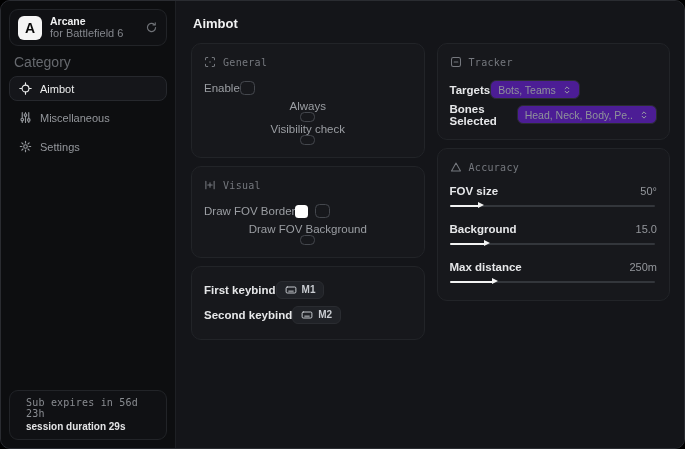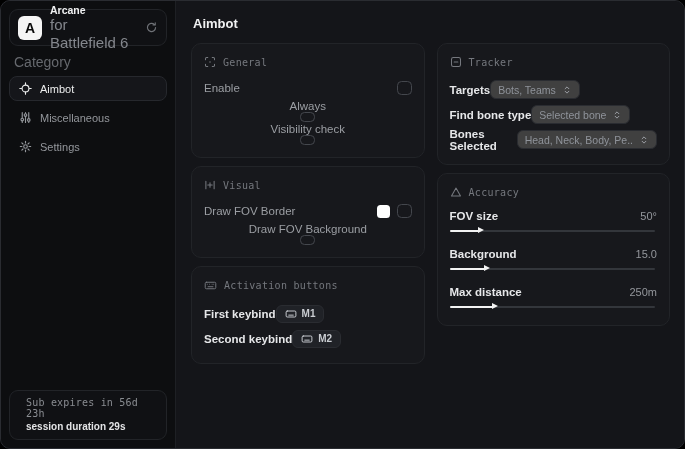--- a/index.html
+++ b/index.html
@@ -8,46 +8,46 @@
     position:relative;width:685px;height:449px;background:#141519;
     border:1px solid #2a2c31;border-radius:10px;overflow:hidden;
     font-family:"Liberation Sans",sans-serif;color:#e8e9ea;
   }
   
   .sidebar{position:absolute;left:0;top:0;bottom:0;width:175px;background:#0d0e10;border-right:1px solid #1e2024;}
   .app-card{margin:8px;height:37px;border:1px solid #222428;border-radius:9px;display:flex;align-items:center;padding:0 8px;gap:8px;background:#101114;}
   .logo{width:24px;height:24px;border-radius:6px;background:#f5f5f5;color:#0a0a0a;display:flex;align-items:center;justify-content:center;font-weight:bold;font-size:14px;}
   .app-meta{flex:1;line-height:1.15;}
   .app-name{font-size:10.5px;font-weight:bold;color:#f0f1f2;}
-  .app-sub{font-size:15px;color:#84878d;}
+  .app-sub{font-size:11px;color:#84878d;}
   .icon-btn{color:#6f7277;display:flex;align-items:center;}
   .cat-label{margin:7px 13px 6px;font-size:14px;color:#66696e;}
   .nav{display:flex;flex-direction:column;gap:4px;padding:0 8px;}
   .nav-item{display:flex;align-items:center;gap:8px;height:25px;padding:0 9px;border-radius:8px;border:1px solid transparent;color:#94979c;font-size:11px;cursor:default;}
   .nav-item.active{border-color:#26282d;background:#15161a;color:#eceded;}
   .nav-item .nicon{display:flex;align-items:center;color:inherit;}
   .sub-card{position:absolute;left:8px;right:8px;bottom:8px;border:1px solid #222428;border-radius:9px;padding:6px 16px 7px;background:#101114;}
   .sub-line1{font-family:"DejaVu Sans Mono",monospace;font-size:10px;color:#8a8d92;letter-spacing:.2px;}
   .sub-line2{margin-top:2px;font-size:10px;font-weight:bold;color:#e3e4e6;}
   
   .main{position:absolute;left:176px;top:0;right:0;bottom:0;background:#141519;padding:13px 14px;}
   .page-title{font-size:13px;font-weight:bold;color:#f0f1f2;margin:2px 0 12px 2px;}
   .cols{display:flex;gap:12px;align-items:flex-start;}
   .col{width:240px;display:flex;flex-direction:column;gap:8px;}
   .card{background:#17181c;border:1px solid #222428;border-radius:10px;padding:10px 12px 12px;}
   .card-hd{display:flex;align-items:center;gap:7px;color:#75787e;font-family:"DejaVu Sans Mono",monospace;font-size:10px;letter-spacing:.3px;margin:2px 0 9px;}
-  .row{display:flex;align-items:center;justify-content:space-between;height:22px;}
+  .row{display:flex;align-items:center;height:22px;}
   .row + .row{margin-top:1px;flex-direction:column;}
   .lbl-dim{font-size:11.5px;color:#9b9ea3;}
   .lbl{font-size:11.5px;font-weight:bold;color:#e6e7e9;}
   .checkbox{width:15px;height:14px;border:1.5px solid #44474d;border-radius:4.5px;background:transparent;cursor:pointer;}
   .ctrl-group{display:flex;align-items:center;gap:7px;}
   .swatch{width:13px;height:13px;border-radius:3.5px;}
   .key-btn{display:flex;align-items:center;gap:5px;background:#202227;border:1px solid #2a2c31;border-radius:6px;padding:2px 8px;font-size:10px;font-weight:bold;color:#c9ccd1;cursor:pointer;}
-  .select-btn{display:flex;align-items:center;gap:6px;background:#404040;border:1px solid #2a2c31;border-radius:6px;padding:2px 7px;height:19px;font-size:10.5px;color:#8f939a;cursor:pointer;white-space:nowrap;}
+  .select-btn{display:flex;align-items:center;gap:6px;background:#4c1d95;border:1px solid #2a2c31;border-radius:6px;padding:2px 7px;height:19px;font-size:10.5px;color:#8f939a;cursor:pointer;white-space:nowrap;}
   .select-btn .uicon{color:#9a9da3;display:flex;align-items:center;}
   .trow{display:flex;align-items:center;justify-content:flex-start;height:25px;}
   
   .srow{margin-bottom:10px;}
   .srow:last-child{margin-bottom:2px;}
   .srow-top{display:flex;align-items:center;justify-content:space-between;height:17px;}
   .sval{font-size:11px;color:#94979c;}
   .slider{position:relative;height:9px;margin-top:2px;cursor:pointer;}
   .track{position:absolute;left:0;right:2px;top:3.5px;height:2px;background:#33363b;border-radius:2px;}
   .fill{position:absolute;left:0;top:3.5px;height:2px;background:#f2f2f2;border-radius:2px;}
@@ -161,29 +161,20 @@
               <span class="checkbox"></span>
             </span>
           </div>
           <div class="row">
             <span class="lbl-dim">Draw FOV Background</span>
             <span class="checkbox"></span>
           </div>
         </div>
 
         <div class="card">
-          <div class="card-hd">
-            <span>
-              <svg width="13" height="13" viewBox="0 0 16 16" fill="none" stroke="currentColor" stroke-width="1.2" stroke-linecap="round">
-                <rect x="1.5" y="4" width="13" height="8" rx="1.5"></rect>
-                  <path d="M4 6.5h.01M7 6.5h.01M10 6.5h.01M12 6.5h.01M5 9.5h6"></path>
-              </svg>
-            </span>
-            <span>Activation buttons</span>
-          </div>
           <div class="trow">
             <span class="lbl">First keybind</span>
             <span class="key-btn">
               <span>
                 <svg width="12" height="12" viewBox="0 0 16 16" fill="none" stroke="currentColor" stroke-width="1.3" stroke-linecap="round">
                   <rect x="1.5" y="4" width="13" height="8" rx="1.5"></rect>
                     <path d="M5 9.5h6"></path>
                 </svg>
               </span>
               <span>M1</span>
@@ -221,31 +212,20 @@
             <span class="select-btn">
               <span>Bots, Teams</span>
               <span class="uicon">
                 <svg width="10" height="10" viewBox="0 0 16 16" fill="none" stroke="currentColor" stroke-width="1.6" stroke-linecap="round" stroke-linejoin="round">
                   <path d="M5 6l3-3 3 3M5 10l3 3 3-3"></path>
                 </svg>
               </span>
             </span>
           </div>
           <div class="trow">
-            <span class="lbl">Find bone type</span>
-            <span class="select-btn">
-              <span>Selected bone</span>
-              <span class="uicon">
-                <svg width="10" height="10" viewBox="0 0 16 16" fill="none" stroke="currentColor" stroke-width="1.6" stroke-linecap="round" stroke-linejoin="round">
-                  <path d="M5 6l3-3 3 3M5 10l3 3 3-3"></path>
-                </svg>
-              </span>
-            </span>
-          </div>
-          <div class="trow">
             <span class="lbl">Bones Selected</span>
             <span class="select-btn">
               <span>Head, Neck, Body, Pe..</span>
               <span class="uicon">
                 <svg width="10" height="10" viewBox="0 0 16 16" fill="none" stroke="currentColor" stroke-width="1.6" stroke-linecap="round" stroke-linejoin="round">
                   <path d="M5 6l3-3 3 3M5 10l3 3 3-3"></path>
                 </svg>
               </span>
             </span>
           </div>

